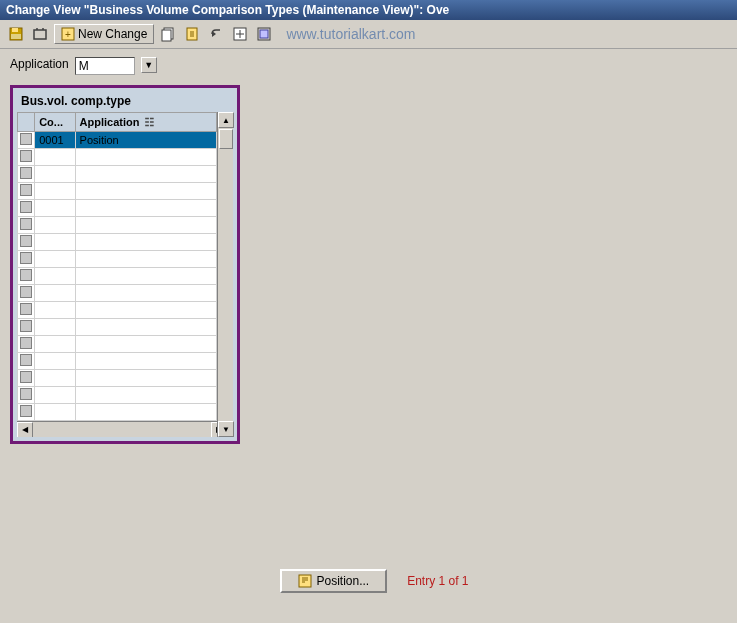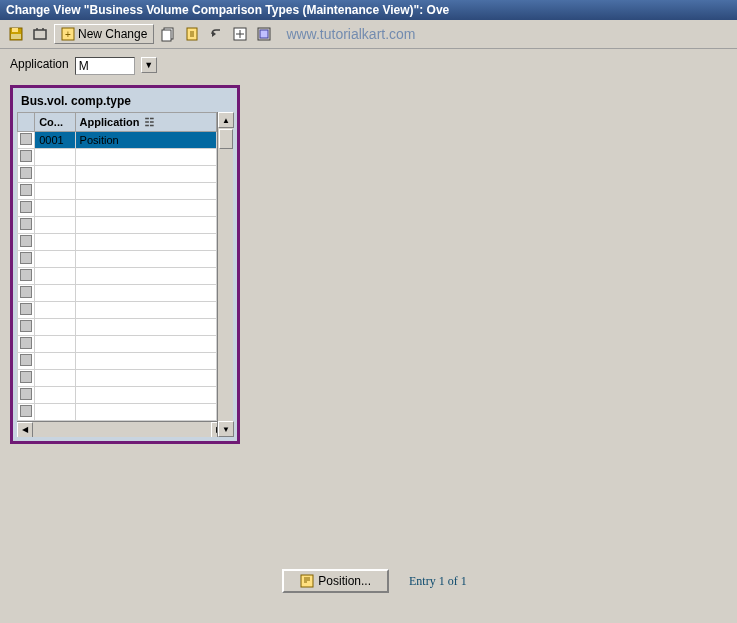--- a/index.html
+++ b/index.html
@@ -203,22 +203,21 @@
       gap: 4px;
       padding: 3px 16px;
       background: #d4d0c8;
       border: 2px solid;
       border-color: #ffffff #808080 #808080 #ffffff;
       cursor: pointer;
       font-size: 12px;
     }
     .entry-info {
       font-size: 12px;
-      color: #0c4a6e;
-      font-family: Liberation Serif, serif;
+      color: #b91c1c;
     }
     .table-settings-icon {
       display: inline-flex;
       align-items: center;
       justify-content: center;
       width: 14px;
       height: 14px;
       cursor: pointer;
       color: #4a4a4a;
     }

